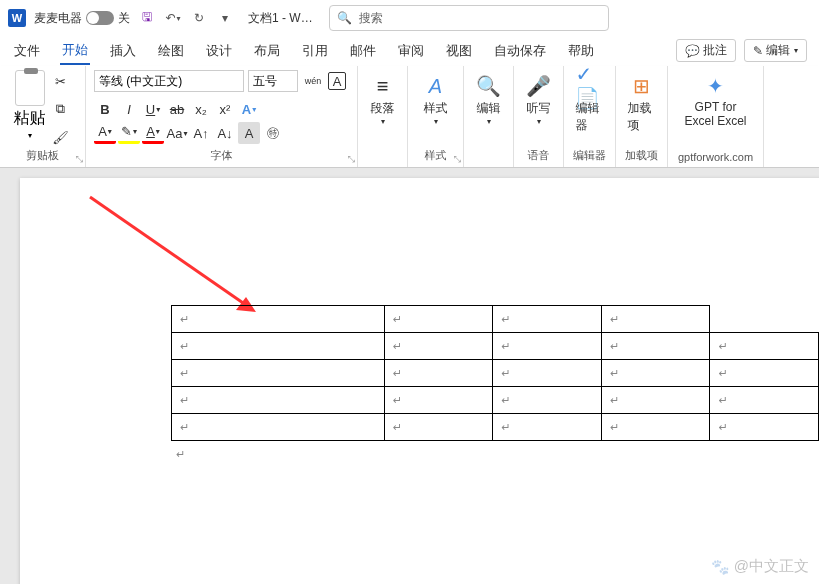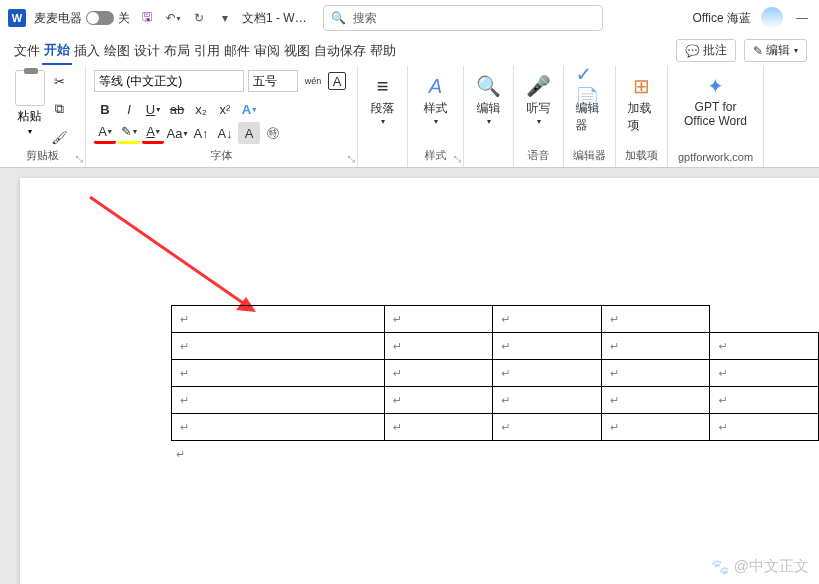--- a/index.html
+++ b/index.html
@@ -7,23 +7,23 @@
 .title-bar{height:36px;background:#fff;display:flex;align-items:center;padding:0 8px;gap:8px;font-size:12px;color:#333}
 .word-icon{width:18px;height:18px;background:#185abd;color:#fff;display:flex;align-items:center;justify-content:center;font-weight:bold;font-size:11px;border-radius:2px}
 .autosave-toggle{display:flex;align-items:center;gap:4px}
 .toggle-switch{width:28px;height:14px;background:#888;border-radius:7px;position:relative;display:inline-block}
 .toggle-knob{width:12px;height:12px;background:#fff;border-radius:50%;position:absolute;top:1px;left:1px}
 .title-icon{width:18px;height:18px;display:flex;align-items:center;justify-content:center;color:#555;cursor:pointer}
 .save-icon{color:#7719aa}
 .search-box{width:280px;height:26px;background:#fff;border:1px solid #ccc;border-radius:4px;display:flex;align-items:center;padding:0 8px;gap:6px;color:#666;margin-left:8px}
 .title-right{margin-left:auto;display:flex;align-items:center;gap:10px}
 .avatar{width:22px;height:22px;border-radius:50%;background:linear-gradient(#9cf,#fff)}
-.ribbon-tabs{height:30px;background:#fff;display:flex;align-items:center;padding:0 12px;font-size:13px;color:#333;border-bottom:1px solid transparent}
+.ribbon-tabs{height:30px;background:#fff;display:flex;align-items:center;padding:0 12px;gap:18px;font-size:13px;color:#333;border-bottom:1px solid transparent}
 .tab{cursor:pointer;padding:4px 2px}
-.tab.active{font-weight:bold;border-bottom:2px solid #185abd;color:#185abd}
+.tab.active{font-weight:normal;border-bottom:2px solid #185abd;color:#185abd}
 .tab-right{margin-left:auto;display:flex;gap:8px}
 .tab-btn{border:1px solid #ccc;padding:2px 8px;font-size:12px;border-radius:3px;display:flex;align-items:center;gap:3px;cursor:pointer}
 .ribbon{height:102px;background:#fff;display:flex;border-bottom:1px solid #ccc;box-shadow:0 2px 3px rgba(0,0,0,.1)}
 .group{border-right:1px solid #e0e0e0;padding:4px 8px 2px;display:flex;flex-direction:column;align-items:center;position:relative}
 .group-label{font-size:11px;color:#555;margin-top:auto;padding-bottom:2px}
 .group-content{display:flex;gap:4px;flex:1;align-items:flex-start}
 .paste-btn{display:flex;flex-direction:column;align-items:center;gap:2px;cursor:pointer}
 .paste-clipboard{width:30px;height:36px;border:1px solid #ccc;border-radius:3px;background:#fff;position:relative}
 .paste-clipboard::before{content:"";position:absolute;top:-3px;left:8px;width:14px;height:6px;background:#888;border-radius:2px}
 .side-btns{display:flex;flex-direction:column;gap:6px;font-size:14px;color:#555}
@@ -58,29 +58,24 @@
     <span>麦麦电器</span>
     <span class="toggle-switch">
         <span class="toggle-knob"></span>
       </span>
     <span>关</span>
   </div>
   <div class="title-icon save-icon">🖫</div>
   <div class="title-icon">↶<span class="dropdown-caret">▾</span></div>
   <div class="title-icon">↻</div>
   <div class="title-icon">▾</div>
-  <span style="">文档1 - W…</span>
+  <span style="margin-left:6px">文档1 - W…</span>
   <div class="search-box">
     <span>🔍</span>
     <span>搜索</span>
-  </div>
-  <div class="title-right">
-    <span>Office 海蓝</span>
-    <div class="avatar"></div>
-    <div class="title-icon">—</div>
   </div>
 </div>
 
 <div class="ribbon-tabs">
   <span class="tab">文件</span>
   <span class="tab active">开始</span>
   <span class="tab">插入</span>
   <span class="tab">绘图</span>
   <span class="tab">设计</span>
   <span class="tab">布局</span>
@@ -94,21 +89,21 @@
     <div class="tab-btn">💬<span>批注</span></div>
     <div class="tab-btn">✎<span>编辑</span><span class="dropdown-caret">▾</span></div>
   </div>
 </div>
 
 <div class="ribbon">
   <div class="group" style="width:86px">
     <div class="group-content">
       <div class="paste-btn">
         <div class="paste-clipboard"></div>
-        <span style="font-size:12px">粘贴</span>
+        <span style="font-size:16px">粘贴</span>
         <span class="dropdown-caret">▾</span>
       </div>
       <div class="side-btns">
         <span class="icon-btn">✂</span>
         <span class="icon-btn">⧉</span>
         <span class="icon-btn">🖌</span>
       </div>
     </div>
     <div class="group-label">剪贴板</div>
     <span class="launcher">⤡</span>
@@ -211,21 +206,21 @@
       <div class="big-btn-icon" style="color:#e8833a">⊞</div>
       <span>加载项</span>
     </div>
     <div class="group-label">加载项</div>
   </div>
 
   <div class="group" style="width:96px">
     <div class="big-btn">
       <div class="big-btn-icon" style="color:#4a90e2">✦</div>
       <span>GPT for</span>
-      <span>Office Word</span>
+      <span>Excel Excel</span>
     </div>
     <div class="group-label">gptforwork.com</div>
   </div>
 </div>
 
 <div class="doc-area">
   <div class="page"></div>
 </div>
 
 <svg class="arrow">

